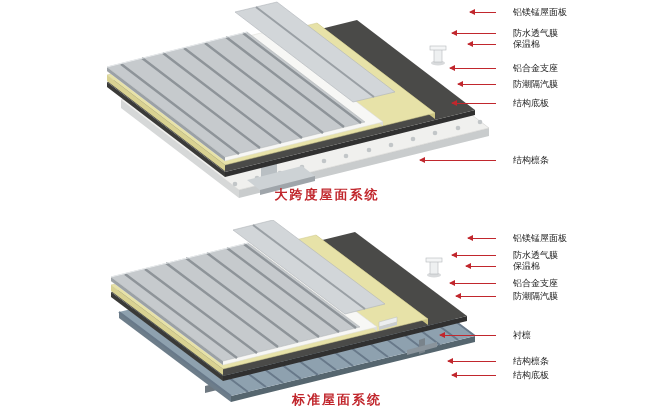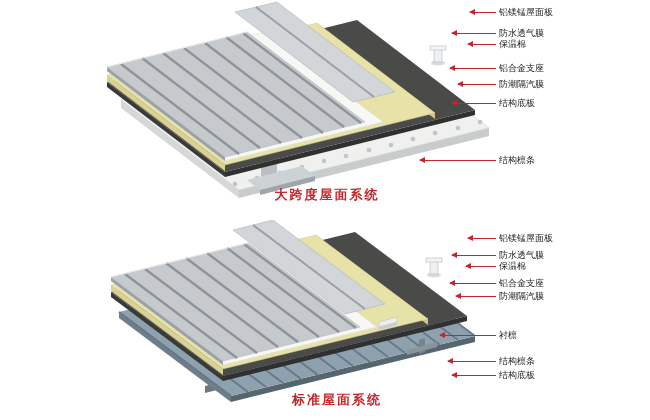--- a/index.html
+++ b/index.html
@@ -20,21 +20,21 @@
   }
   .leader{
     display:inline-block;height:0;border-top:1px solid var(--accent,#c1272d);
     position:relative;margin-right:3px;flex:0 0 auto;
   }
   .leader::before{
     content:"";position:absolute;left:-1px;top:-4px;width:0;height:0;
     border-top:3.5px solid transparent;border-bottom:3.5px solid transparent;
     border-right:6px solid var(--accent,#c1272d);
   }
-  .callout-text{flex:0 0 auto;}
+  .callout-text{flex:0 0 auto;margin-left:14px;}
 </style>
 </head>
 <body>
 
 <div class="stage">
 
   <svg id="top-diagram" class="diag" width="410" height="200" viewBox="0 0 410 200">
 
     <g>
       <polygon points="154,190 404,128 404,136 154,198" fill="#c9cccd"></polygon>

